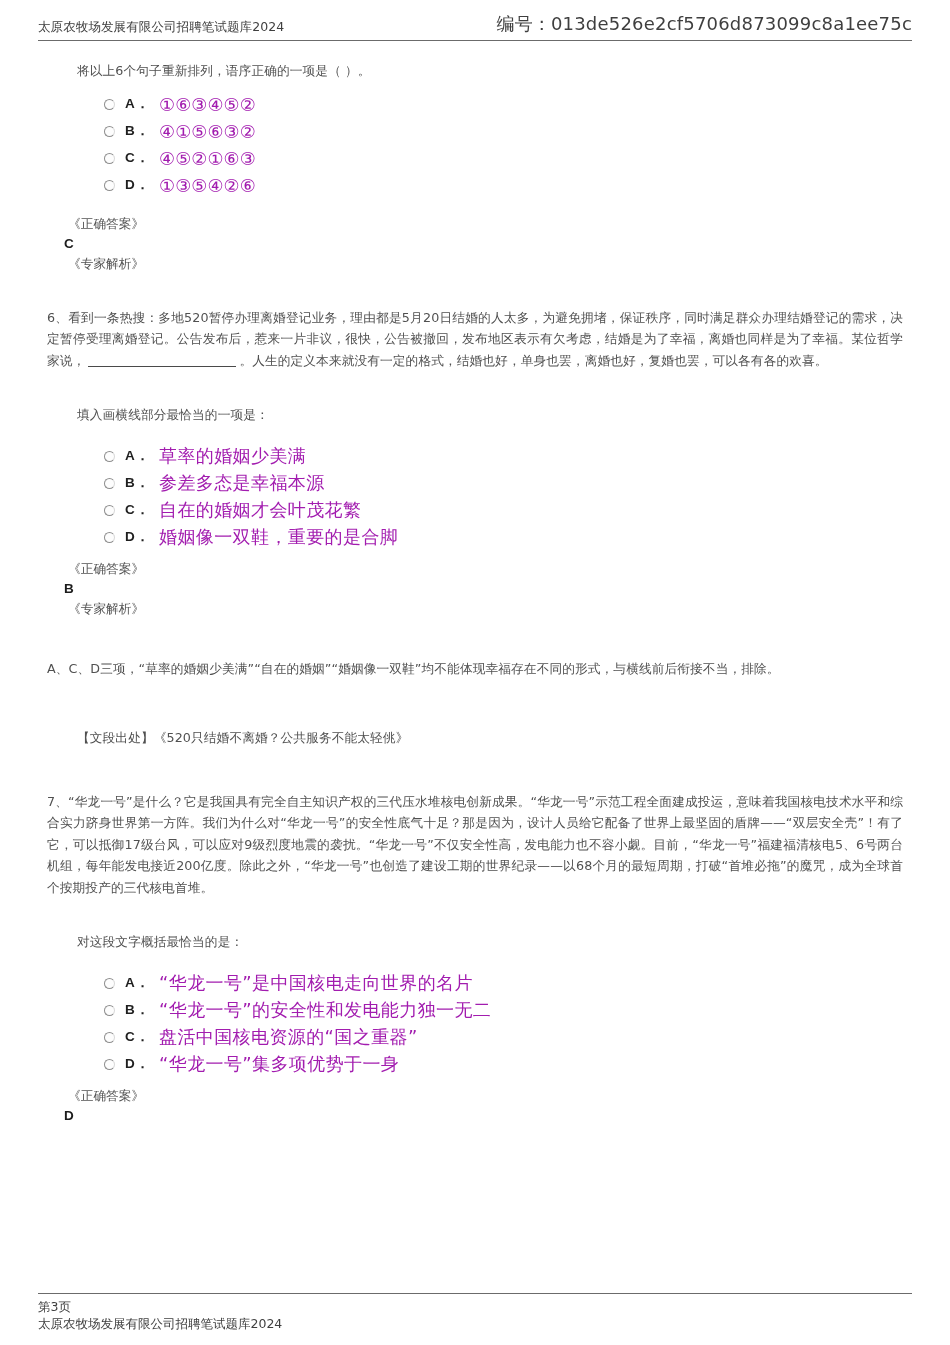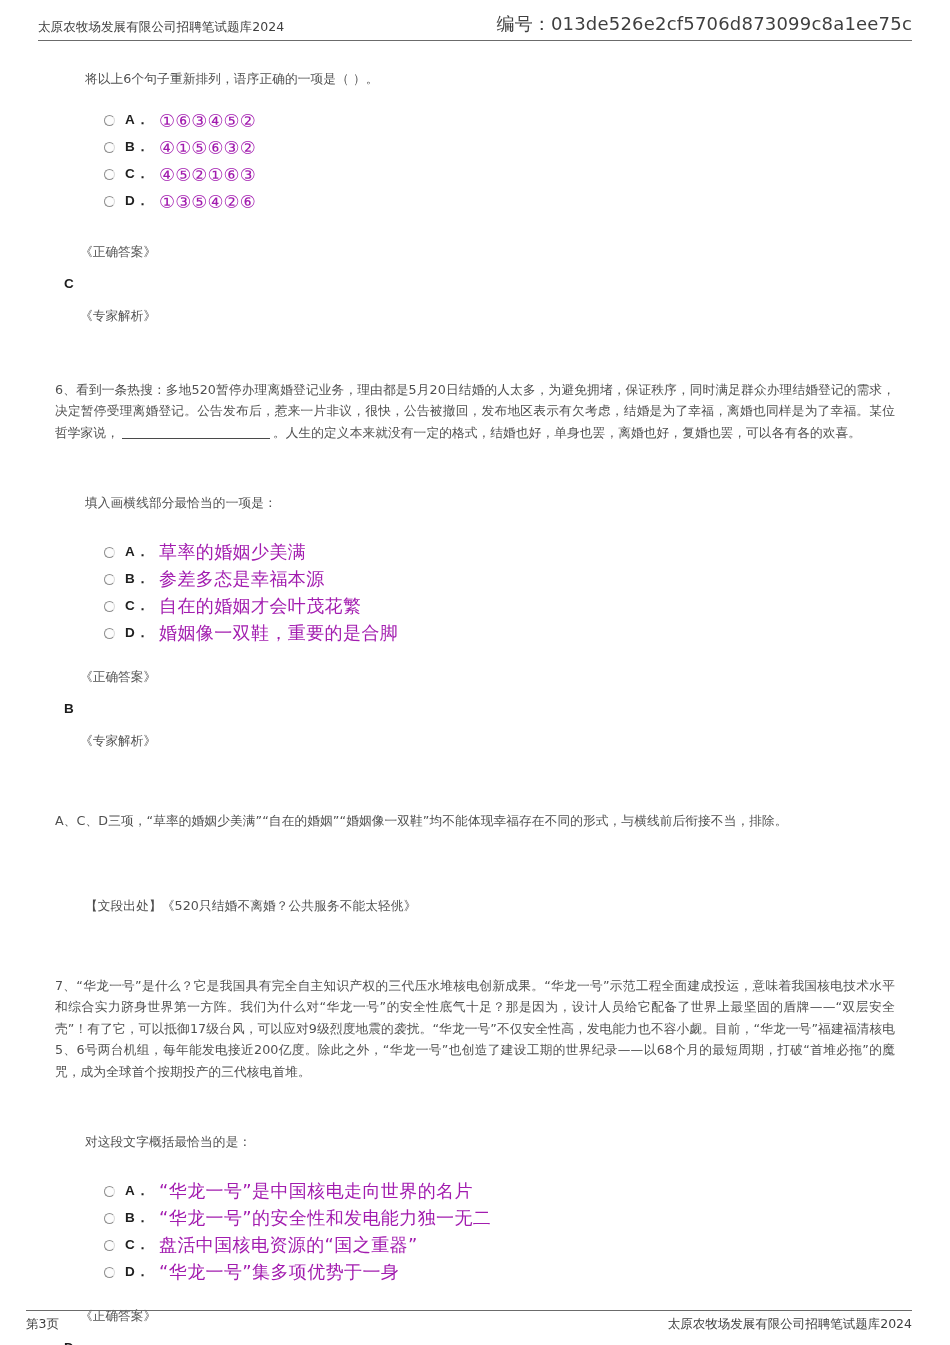--- a/index.html
+++ b/index.html
@@ -41,35 +41,35 @@
   .hdr-right .serial { letter-spacing: 0.2px; }
 
   
   .content { padding-top: 10px; }
 
   .para {
     font-size: 12.7px;
     line-height: 21.5px;
     text-align: justify;
     color: #505050;
-    margin: 17px;
+    margin: 9px;
     letter-spacing: 0.1px;
   }
   .para.indent { text-indent: 0; padding-left: 30px; }
   .para.stem { padding-left: 0; }
   .gap-sm { height: 8px; }
   .gap-md { height: 15px; }
   .gap-lg { height: 24px; }
 
   .label-line {
     font-size: 12.7px;
     line-height: 20px;
     color: #545454;
     padding-left: 30px;
-    margin: 12px;
+    margin: 0;
   }
   .answer-letter {
     font-size: 13.5px;
     line-height: 20px;
     color: #1c1c1c;
     font-weight: 600;
     padding-left: 26px;
     margin: 0;
     font-family: "Liberation Sans", sans-serif;
   }
@@ -120,30 +120,31 @@
     display: inline-block;
     width: 148px;
     border-bottom: 1.2px solid #4a4a4a;
     vertical-align: -2px;
     margin: 0 3px;
   }
 
   
   .page-footer {
     position: absolute;
-    left: 26px;
+    left: 38px;
     right: 38px;
     bottom: 24px;
     border-top: 1px solid #6b6b6b;
     padding-top: 5px;
     display: flex;
     justify-content: space-between;
     align-items: baseline;
     font-size: 12.5px;
     color: #3f3f3f;
+    flex-direction: column;
   }
   .page-footer .ftr-left { white-space: nowrap; }
   .page-footer .ftr-right { white-space: nowrap; }
 </style>
 </head>
 <body>
 
 <div class="page">
 
   <div class="page-header">

